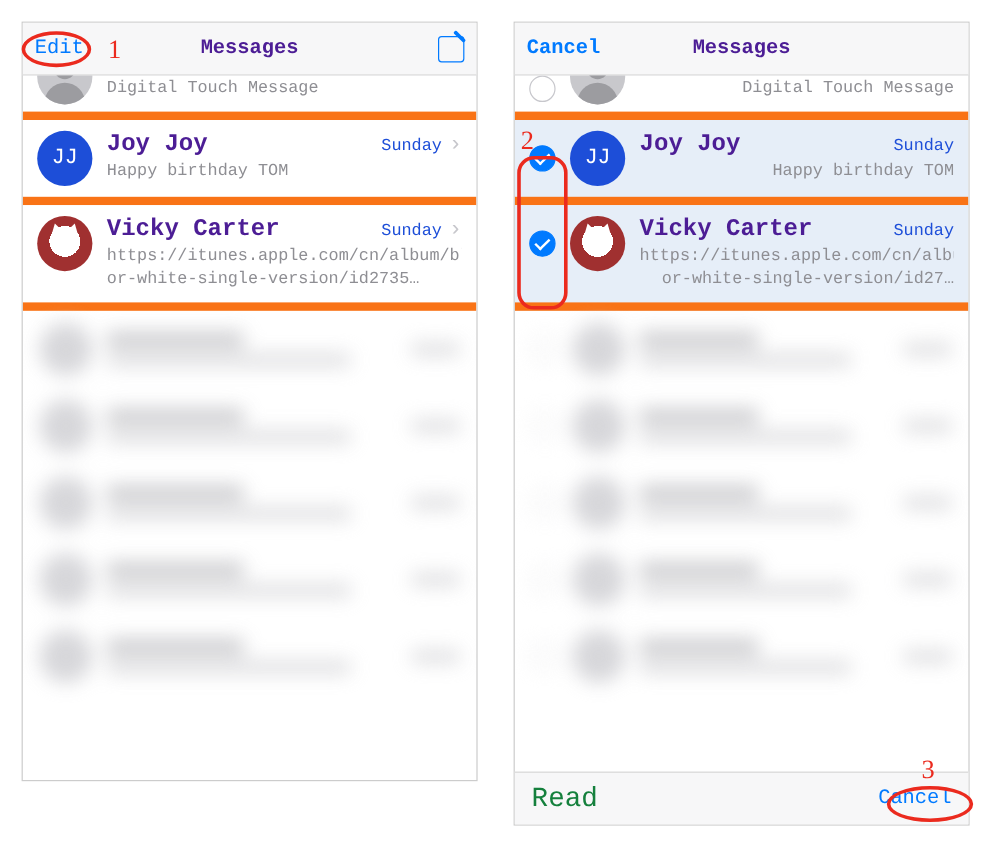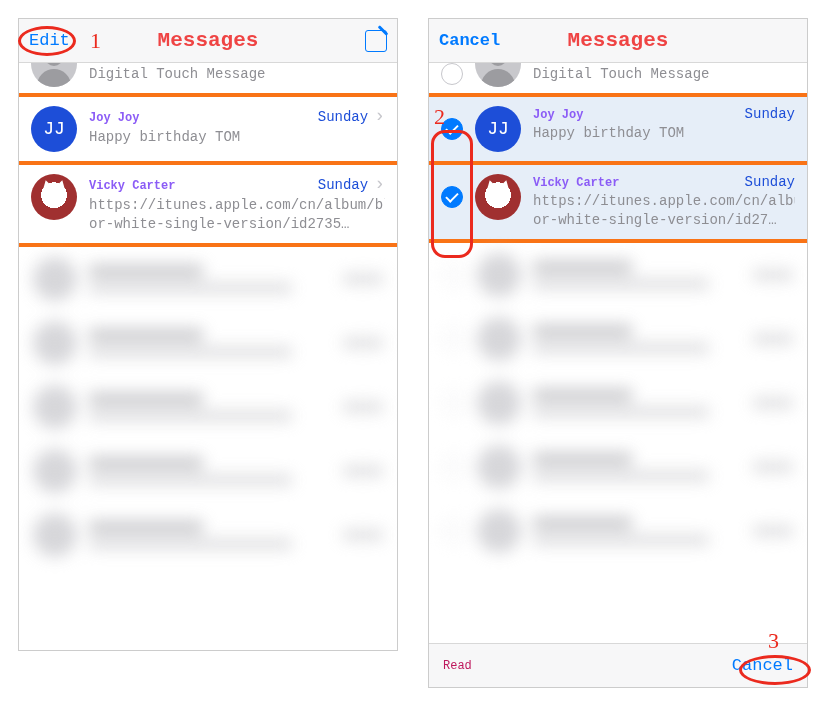--- a/index.html
+++ b/index.html
@@ -18,41 +18,41 @@
   }
   .phone {
     width: 380px;
     border: 1px solid #ccc;
     background: #fff;
     display: flex;
     flex-direction: column;
     position: relative;
   }
   .phone-left { height: 633px; }
-  .phone-right { height: 670px; }
+  .phone-right { height: 670px; text-align: right; }
   .navbar {
     height: 44px;
     background: #f7f7f8;
     border-bottom: 1px solid #d8d8d8;
     display: flex;
     align-items: center;
     justify-content: space-between;
     padding: 0 10px;
     position: relative;
   }
   .nav-left, .nav-right {
     width: 60px;
     display: flex;
     align-items: center;
   }
   .nav-right { justify-content: flex-end; }
   .nav-title {
     font-weight: 600;
-    font-size: 21px;
-    color: #ef4444;
+    font-size: 17px;
+    color: #4c1d95;
   }
   .nav-btn {
     color: #007aff;
     font-size: 17px;
     cursor: pointer;
   }
   .nav-btn.bold { font-weight: 600; }
   .compose-icon {
     width: 22px;
     height: 22px;
@@ -69,21 +69,21 @@
     top: -2px;
     right: -3px;
     transform: rotate(45deg);
     border-radius: 1px;
   }
   .list { flex: 1; overflow: hidden; }
   .row {
     display: flex;
     align-items: flex-start;
     padding: 9px 12px 9px 12px;
-    border-bottom: 4px solid #f97316;
+    border-bottom: 7px solid #f97316;
     position: relative;
     background: #fff;
   }
   .row.selected { background: #e6eef8; }
   .row.partial { padding-top: 0; padding-bottom: 6px; }
   .row.partial .avatar { margin-top: -22px; }
   .checkbox {
     width: 22px;
     height: 22px;
     border-radius: 50%;
@@ -156,22 +156,22 @@
     flex: 1;
     min-width: 0;
   }
   .line1 {
     display: flex;
     align-items: baseline;
     justify-content: space-between;
   }
   .name {
     font-weight: 600;
-    font-size: 12px;
-    color: #8b5cf6;
+    font-size: 20px;
+    color: #4c1d95;
   }
   .date {
     font-size: 14px;
     color: #1d4ed8;
     margin-left: 6px;
     white-space: nowrap;
   }
   .chevron {
     color: #c7c7cc;
     font-size: 18px;
@@ -206,21 +206,21 @@
   .blur-date { width:40px;height:10px;background:#d4d4d7;border-radius:2px;}
   .toolbar {
     height: 44px;
     border-top: 1px solid #d8d8d8;
     background: #f7f7f8;
     display: flex;
     align-items: center;
     justify-content: space-between;
     padding: 0 14px;
   }
-  .toolbar .read { color: #be185d; font-size: 12px; }
+  .toolbar .read { color: #15803d; font-size: 23px; }
   .toolbar .delete { color: #007aff; font-size: 17px; cursor:pointer; }
   .callout {
     position: absolute;
     border: 3px solid #eb2a1e;
     pointer-events: none;
   }
   .callout.oval { border-radius: 50% / 50%; }
   .callout.rrect { border-radius: 14px; }
   .step-num {
     position: absolute;

